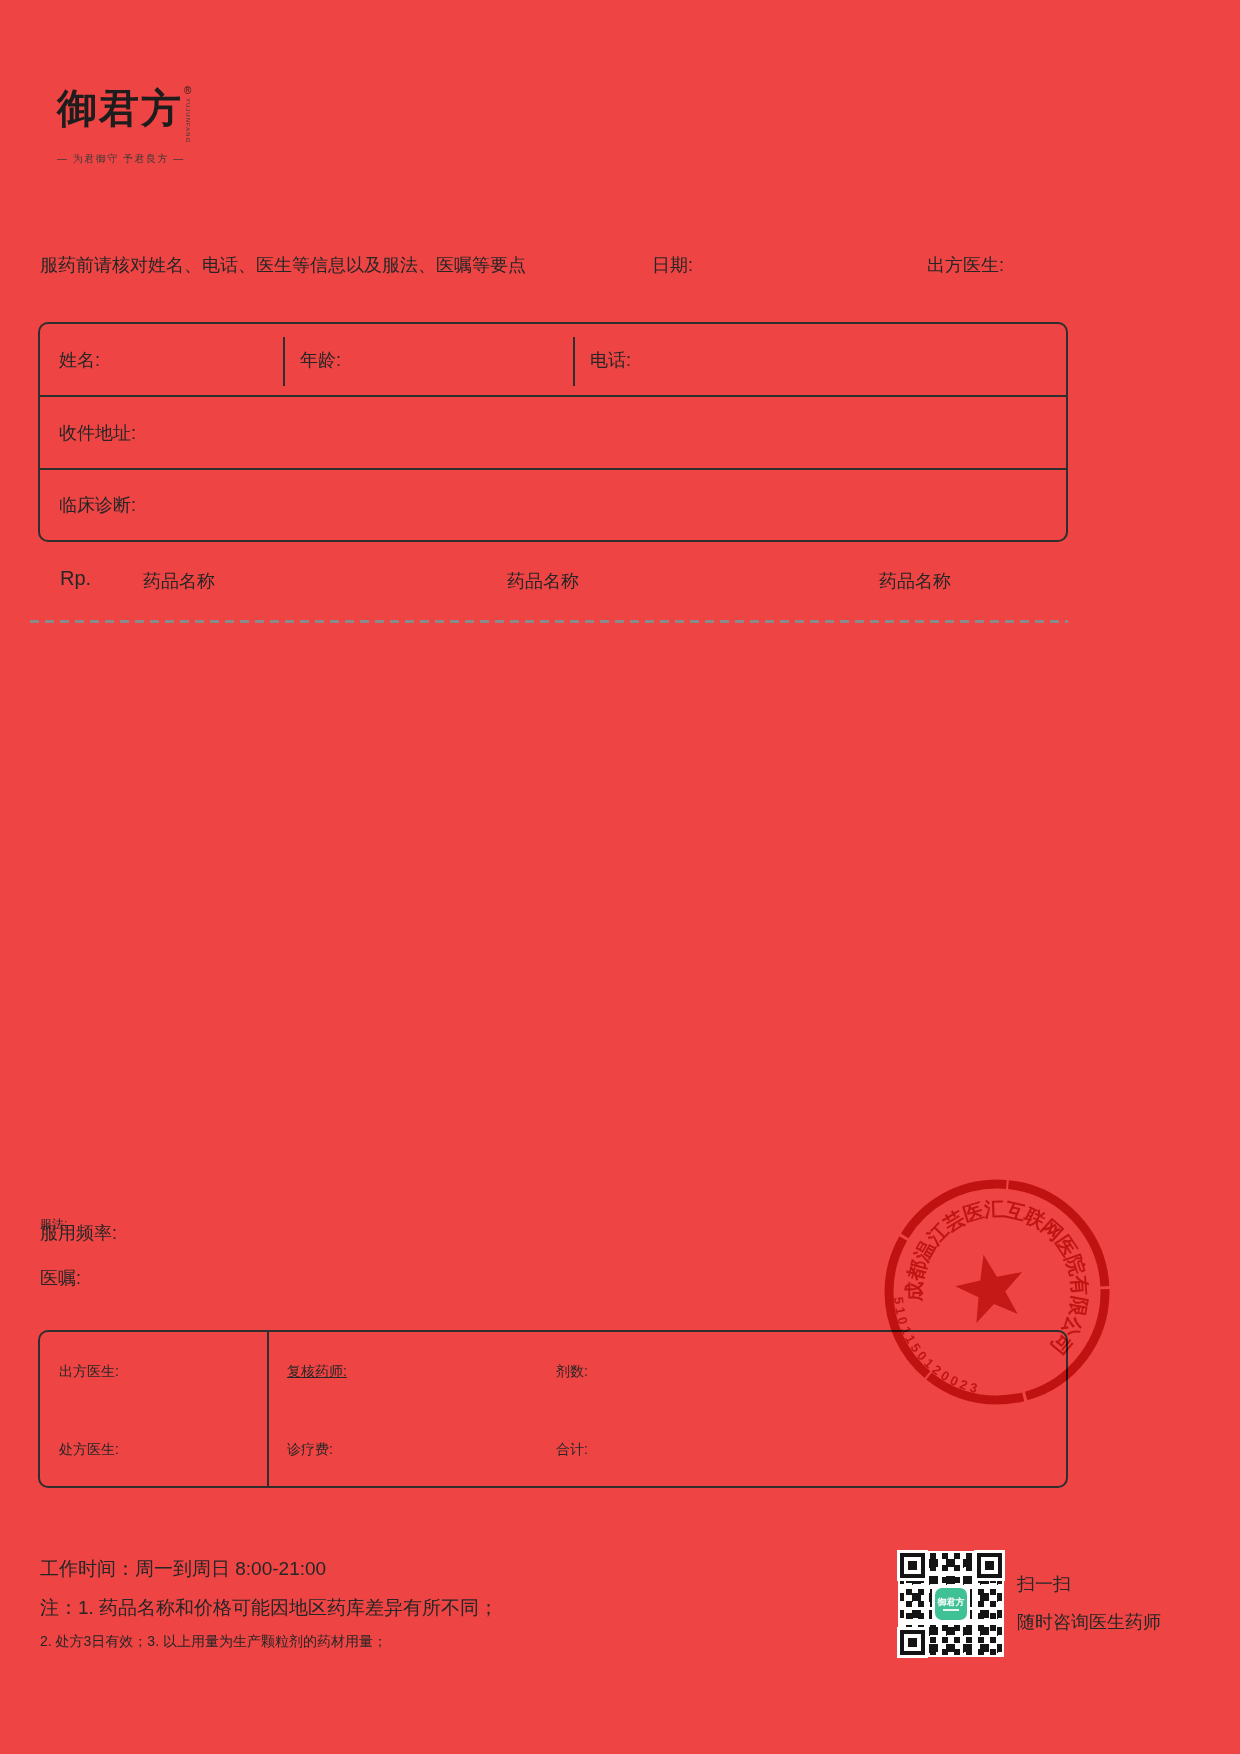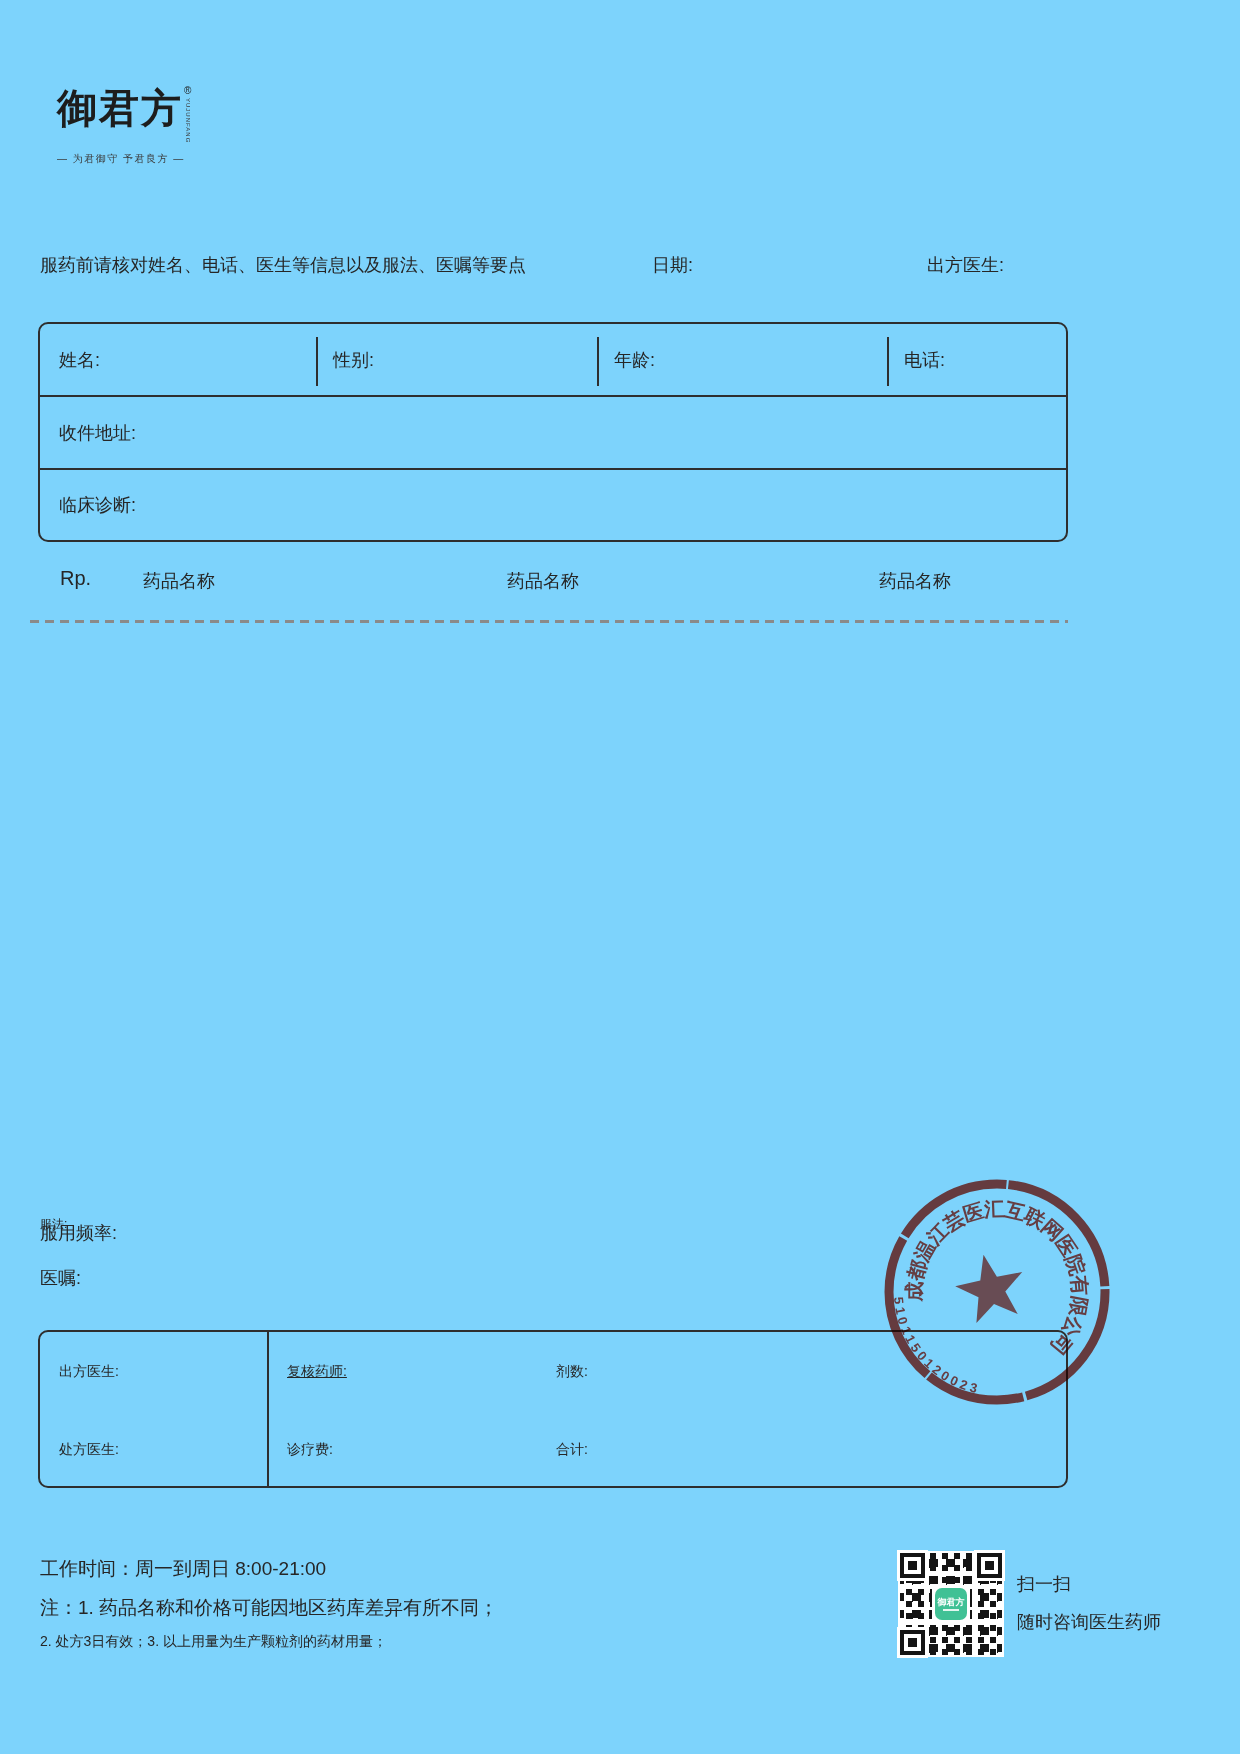--- a/index.html
+++ b/index.html
@@ -1,20 +1,20 @@
 <!DOCTYPE html>
 <html><head>
 <meta charset="utf-8">
 <style>
   * { margin:0; padding:0; box-sizing:border-box; }
   html,body { background:#ffffff; }
   .page {
     position:relative;
     width:1240px; height:1754px;
-    background:#7dd3fc;
+    background:#ef4444;
     color:#262626;
     font-family:"Liberation Sans", sans-serif;
     overflow:hidden;
   }
   .abs { position:absolute; }
 
   
   .logo-block { left:57px; top:86px; width:150px; }
   .logo-main { display:flex; align-items:flex-start; }
   .logo-chars {
@@ -44,21 +44,21 @@
   .rxno-label   { left:927px; top:253px; font-size:18px; white-space:nowrap; }
 
   
   .patient-box {
     left:38px; top:322px; width:1030px; height:220px;
     border:2px solid #2e2e2e; border-radius:10px;
     display:flex; flex-direction:column;
   }
   .pb-row1 { height:73px; display:flex; border-bottom:2px solid #2e2e2e; }
   .pb-cell { position:relative; display:flex; align-items:center; padding-left:17px; font-size:18px; }
-  .pb-cell.c1 { width:276px; padding-left:19px; }
+  .pb-cell.c1 { width:243px; padding-left:19px; }
   .pb-cell.c2 { width:281px; }
   .pb-cell.c3 { width:290px; }
   .pb-cell.c4 { flex:1; }
   .pb-cell + .pb-cell::before {
     content:""; position:absolute; left:0; top:13px; bottom:9px;
     width:2px; background:#2e2e2e;
   }
   .pb-row2 { height:73px; display:flex; align-items:center; padding-left:19px; font-size:18px; border-bottom:2px solid #2e2e2e; }
   .pb-row3 { flex:1; display:flex; align-items:center; padding-left:19px; font-size:18px; }
 
@@ -157,23 +157,20 @@
   </div>
 
   <div class="abs notice-text">服药前请核对姓名、电话、医生等信息以及服法、医嘱等要点</div>
   <div class="abs date-label">日期:</div>
   <div class="abs rxno-label">出方医生:</div>
 
   <div class="abs patient-box">
     <div class="pb-row1">
       <div class="pb-cell c1">
         <span>姓名:</span>
-      </div>
-      <div class="pb-cell c2">
-        <span>性别:</span>
       </div>
       <div class="pb-cell c3">
         <span>年龄:</span>
       </div>
       <div class="pb-cell c4">
         <span>电话:</span>
       </div>
     </div>
     <div class="pb-row2">
       <span>收件地址:</span>

